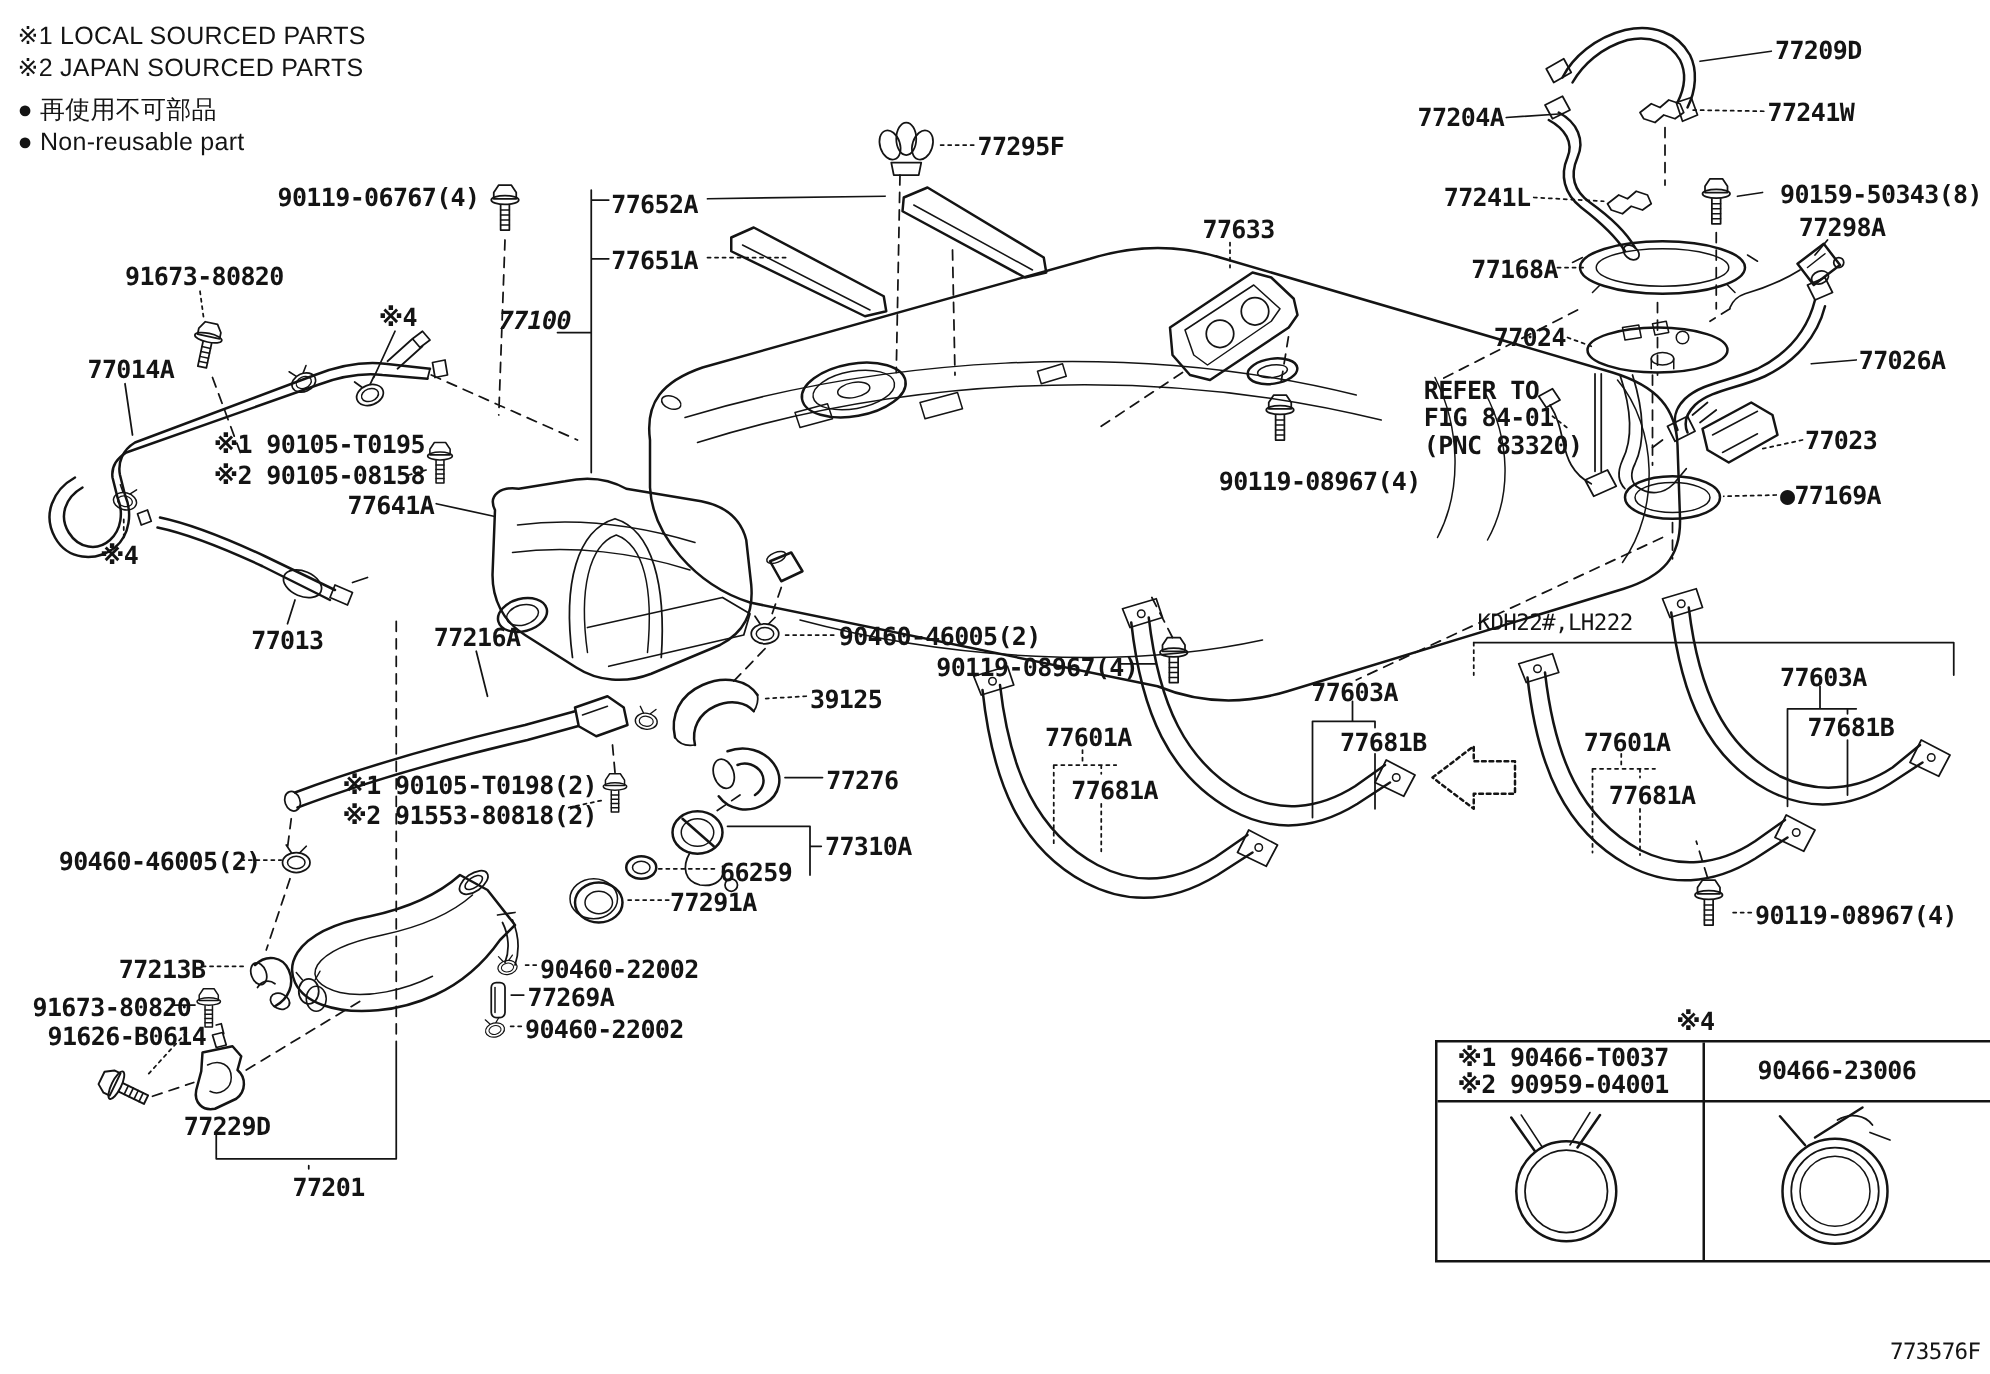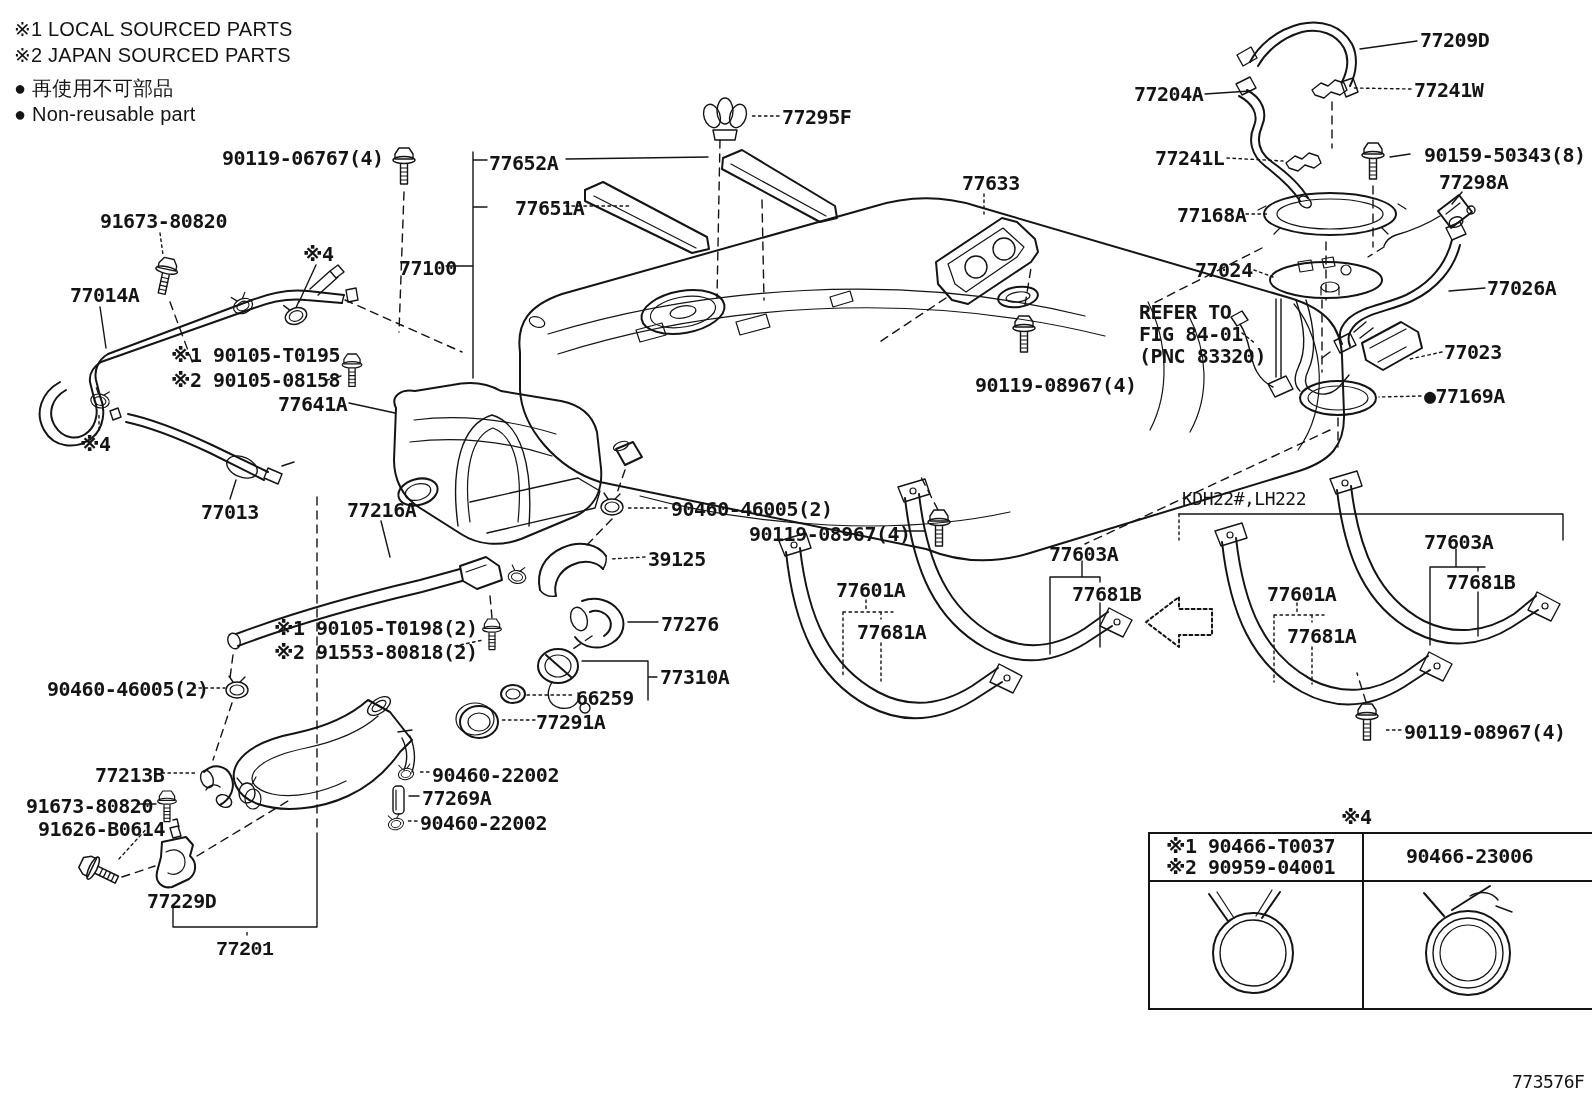--- a/index.html
+++ b/index.html
@@ -307,23 +307,23 @@
       <div class="plabel" style="left: 222px; top: 147px;">90119-06767(4)</div>
       <div class="plabel" style="left: 100px; top: 210px;">91673-80820</div>
       <div class="plabel" style="left: 70px; top: 284px;">77014A</div>
       <div class="plabel" style="left: 303px; top: 243px;">※4</div>
       <div class="plabel" style="left: 171px; top: 344px;">※1 90105-T0195</div>
       <div class="plabel" style="left: 171px; top: 369px;">※2 90105-08158</div>
       <div class="plabel" style="left: 278px; top: 393px;">77641A</div>
       <div class="plabel" style="left: 80px; top: 433px;">※4</div>
       <div class="plabel" style="left: 201px; top: 501px;">77013</div>
       <div class="plabel" style="left: 347px; top: 499px;">77216A</div>
-      <div class="plabel" style="left: 399px; top: 257px;">77100</div>
+      <div class="plabel" style="left: 399px; top: 245px; font-style: italic;">77100</div>
       <div class="plabel" style="left: 489px; top: 152px;">77652A</div>
-      <div class="plabel" style="left: 489px; top: 197px; margin-left: 26px;">77651A</div>
+      <div class="plabel" style="left: 489px; top: 197px;">77651A</div>
       <div class="plabel" style="left: 782px; top: 106px;">77295F</div>
       <div class="plabel" style="left: 962px; top: 172px;">77633</div>
       <div class="plabel" style="left: 975px; top: 374px;">90119-08967(4)</div>
       <div class="plabel" style="left: 1420px; top: 29px;">77209D</div>
       <div class="plabel" style="left: 1134px; top: 83px;">77204A</div>
       <div class="plabel" style="left: 1414px; top: 79px;">77241W</div>
       <div class="plabel" style="left: 1155px; top: 147px;">77241L</div>
       <div class="plabel" style="left: 1412px; top: 144px; margin-left: 12px;">90159-50343(8)</div>
       <div class="plabel" style="left: 1439px; top: 171px;">77298A</div>
       <div class="plabel" style="left: 1177px; top: 204px;">77168A</div>
@@ -341,21 +341,21 @@
       <div class="plabel" style="left: 660px; top: 666px;">77310A</div>
       <div class="plabel" style="left: 576px; top: 687px;">66259</div>
       <div class="plabel" style="left: 536px; top: 711px;">77291A</div>
       <div class="plabel" style="left: 274px; top: 617px;">※1 90105-T0198(2)</div>
       <div class="plabel" style="left: 274px; top: 641px;">※2 91553-80818(2)</div>
       <div class="plabel" style="left: 47px; top: 678px;">90460-46005(2)</div>
       <div class="plabel" style="left: 95px; top: 764px;">77213B</div>
       <div class="plabel" style="left: 26px; top: 795px;">91673-80820</div>
       <div class="plabel" style="left: 38px; top: 818px;">91626-B0614</div>
       <div class="plabel" style="left: 147px; top: 890px;">77229D</div>
-      <div class="plabel" style="left: 216px; top: 939px; font-family: Liberation Mono, monospace;">77201</div>
+      <div class="plabel" style="left: 234px; top: 939px;">77201</div>
       <div class="plabel" style="left: 432px; top: 764px;">90460-22002</div>
       <div class="plabel" style="left: 422px; top: 787px;">77269A</div>
       <div class="plabel" style="left: 420px; top: 812px;">90460-22002</div>
       <div class="plabel" style="left: 836px; top: 579px;">77601A</div>
       <div class="plabel" style="left: 857px; top: 621px;">77681A</div>
       <div class="plabel" style="left: 1049px; top: 543px;">77603A</div>
       <div class="plabel" style="left: 1072px; top: 583px;">77681B</div>
       <div class="plabel light" style="left: 1182px; top: 489px;">KDH22#,LH222</div>
       <div class="plabel" style="left: 1267px; top: 583px;">77601A</div>
       <div class="plabel" style="left: 1287px; top: 625px;">77681A</div>

